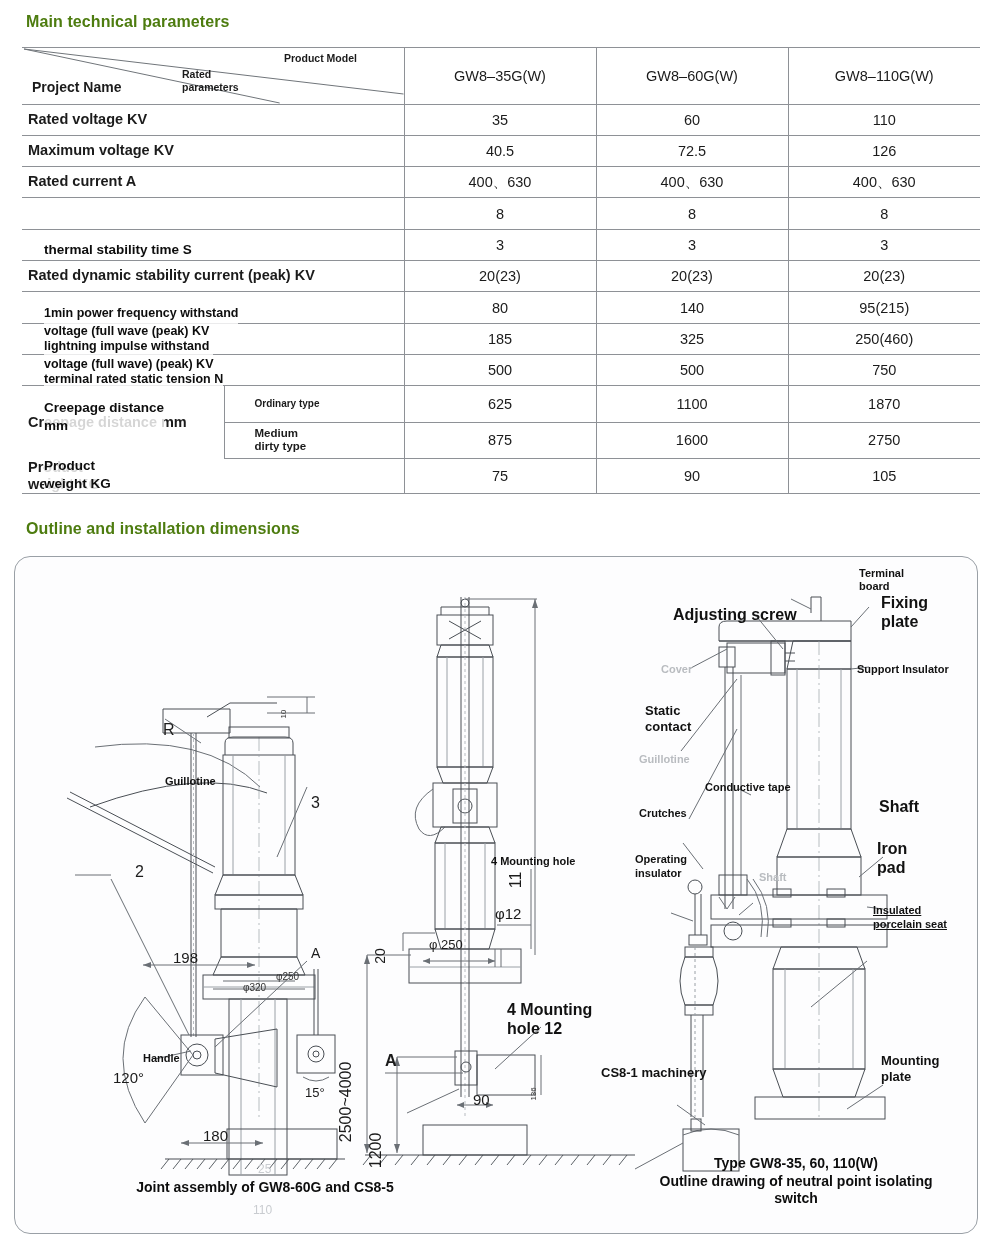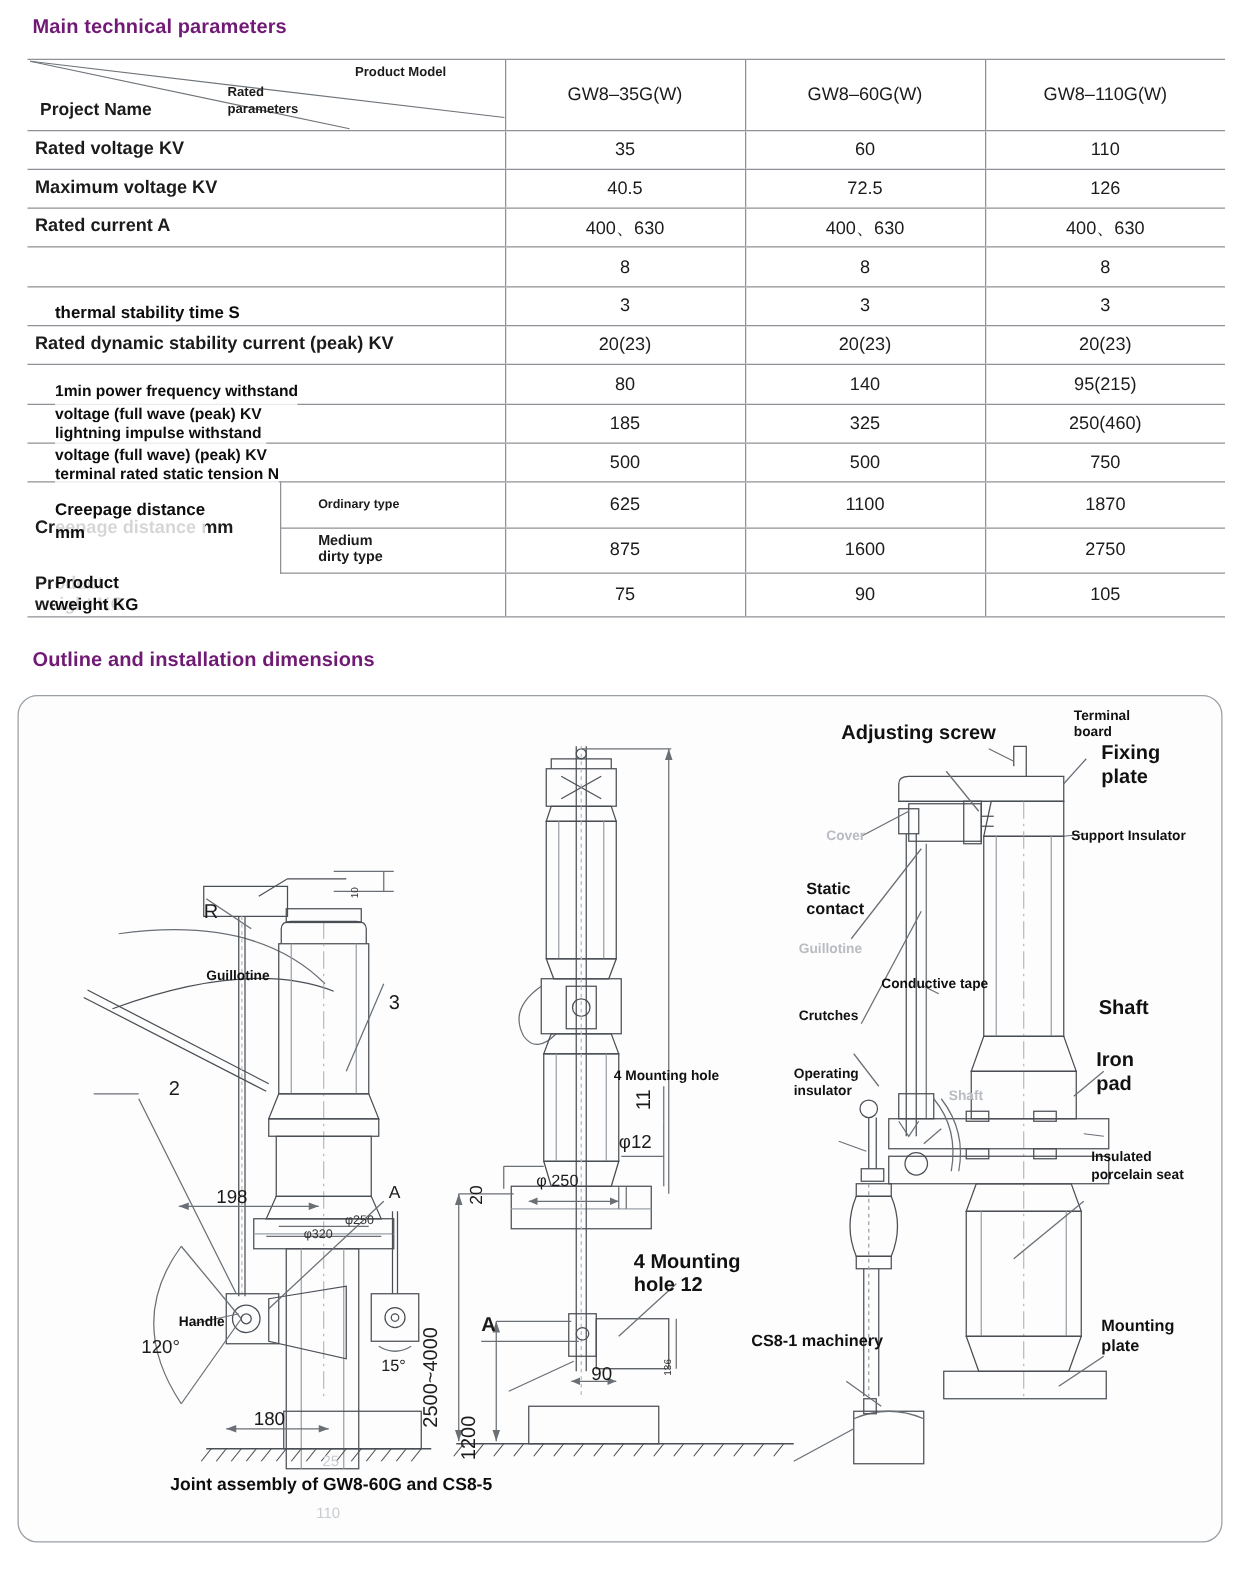--- a/index.html
+++ b/index.html
@@ -11,21 +11,21 @@
     position:relative;
     overflow:hidden;
   }
 
   
   .section-title{
     position:absolute;
     font-weight:bold;
     font-size:16px;
     letter-spacing:.1px;
-    color:#701a75;
+    color:#4d7c0f;
   }
   #title-params{left:26px;top:13px;}
   #title-outline{left:26px;top:520px;}
 
   
   .tbl-wrap{
     position:absolute;
     left:22px;top:47px;
     width:958px;height:447px;
   }
@@ -574,42 +574,45 @@
         <line x1="68" y1="286" x2="88" y2="312" stroke="#6a6f75"></line>
         <line x1="56" y1="356" x2="78" y2="364" stroke="#6a6f75"></line>
         <line x1="244" y1="320" x2="268" y2="300" stroke="#6a6f75"></line>
         <line x1="252" y1="350" x2="268" y2="352" stroke="#6a6f75"></line>
         <line x1="196" y1="450" x2="252" y2="404" stroke="#6a6f75"></line>
         <line x1="232" y1="552" x2="268" y2="528" stroke="#6a6f75"></line>
         <line x1="124" y1="358" x2="138" y2="346" stroke="#6a6f75"></line>
         <line x1="90" y1="568" x2="62" y2="548" stroke="#6a6f75"></line>
       </g>
     </svg>
-    <span class="anno big" style="left:58px;top:20px;">Adjusting screw</span>
+    <span class="anno big" style="left:58px;top:48px;">Adjusting screw</span>
     <span class="anno" style="left:244px;top:10px;">Terminal
 board</span>
     <span class="anno big" style="left:266px;top:36px;line-height:1.2;">Fixing
 plate</span>
     <span class="anno" style="left:242px;top:106px;">Support Insulator</span>
     <span class="anno faint" style="left:46px;top:106px;">Cover</span>
     <span class="anno mid" style="left:30px;top:146px;line-height:1.25;">Static
 contact</span>
     <span class="anno faint" style="left:24px;top:196px;">Guillotine</span>
     <span class="anno" style="left:90px;top:224px;">Conductive tape</span>
     <span class="anno" style="left:24px;top:250px;">Crutches</span>
     <span class="anno" style="left:20px;top:296px;line-height:1.25;">Operating
 insulator</span>
     <span class="anno faint" style="left:144px;top:314px;">Shaft</span>
     <span class="anno big" style="left:264px;top:240px;">Shaft</span>
     <span class="anno big" style="left:262px;top:282px;line-height:1.2;">Iron
 pad</span>
-    <span class="anno" style="left:258px;top:362px;line-height:1.3;">Insulated
+    <span class="anno" style="left:258px;top:346px;line-height:1.3;text-decoration:underline;">Insulated
 porcelain seat</span>
     <span class="anno mid" style="left:266px;top:496px;line-height:1.25;">Mounting
 plate</span>
     <span class="anno mid" style="left:-14px;top:508px;">CS8-1 machinery</span>
   </div>
 
   <span class="ghost" style="left:243px;top:605px;">25</span>
   <span class="ghost" style="left:238px;top:646px;">110</span>
 
   <div class="caption" style="left:40px;top:622px;width:420px;">Joint assembly of GW8-60G and CS8-5</div>
+  <div class="caption" style="left:600px;top:598px;width:362px;">Type GW8-35, 60, 110(W)
+Outline drawing of neutral point isolating
+switch</div>
 </div>
 
 </body></html>

